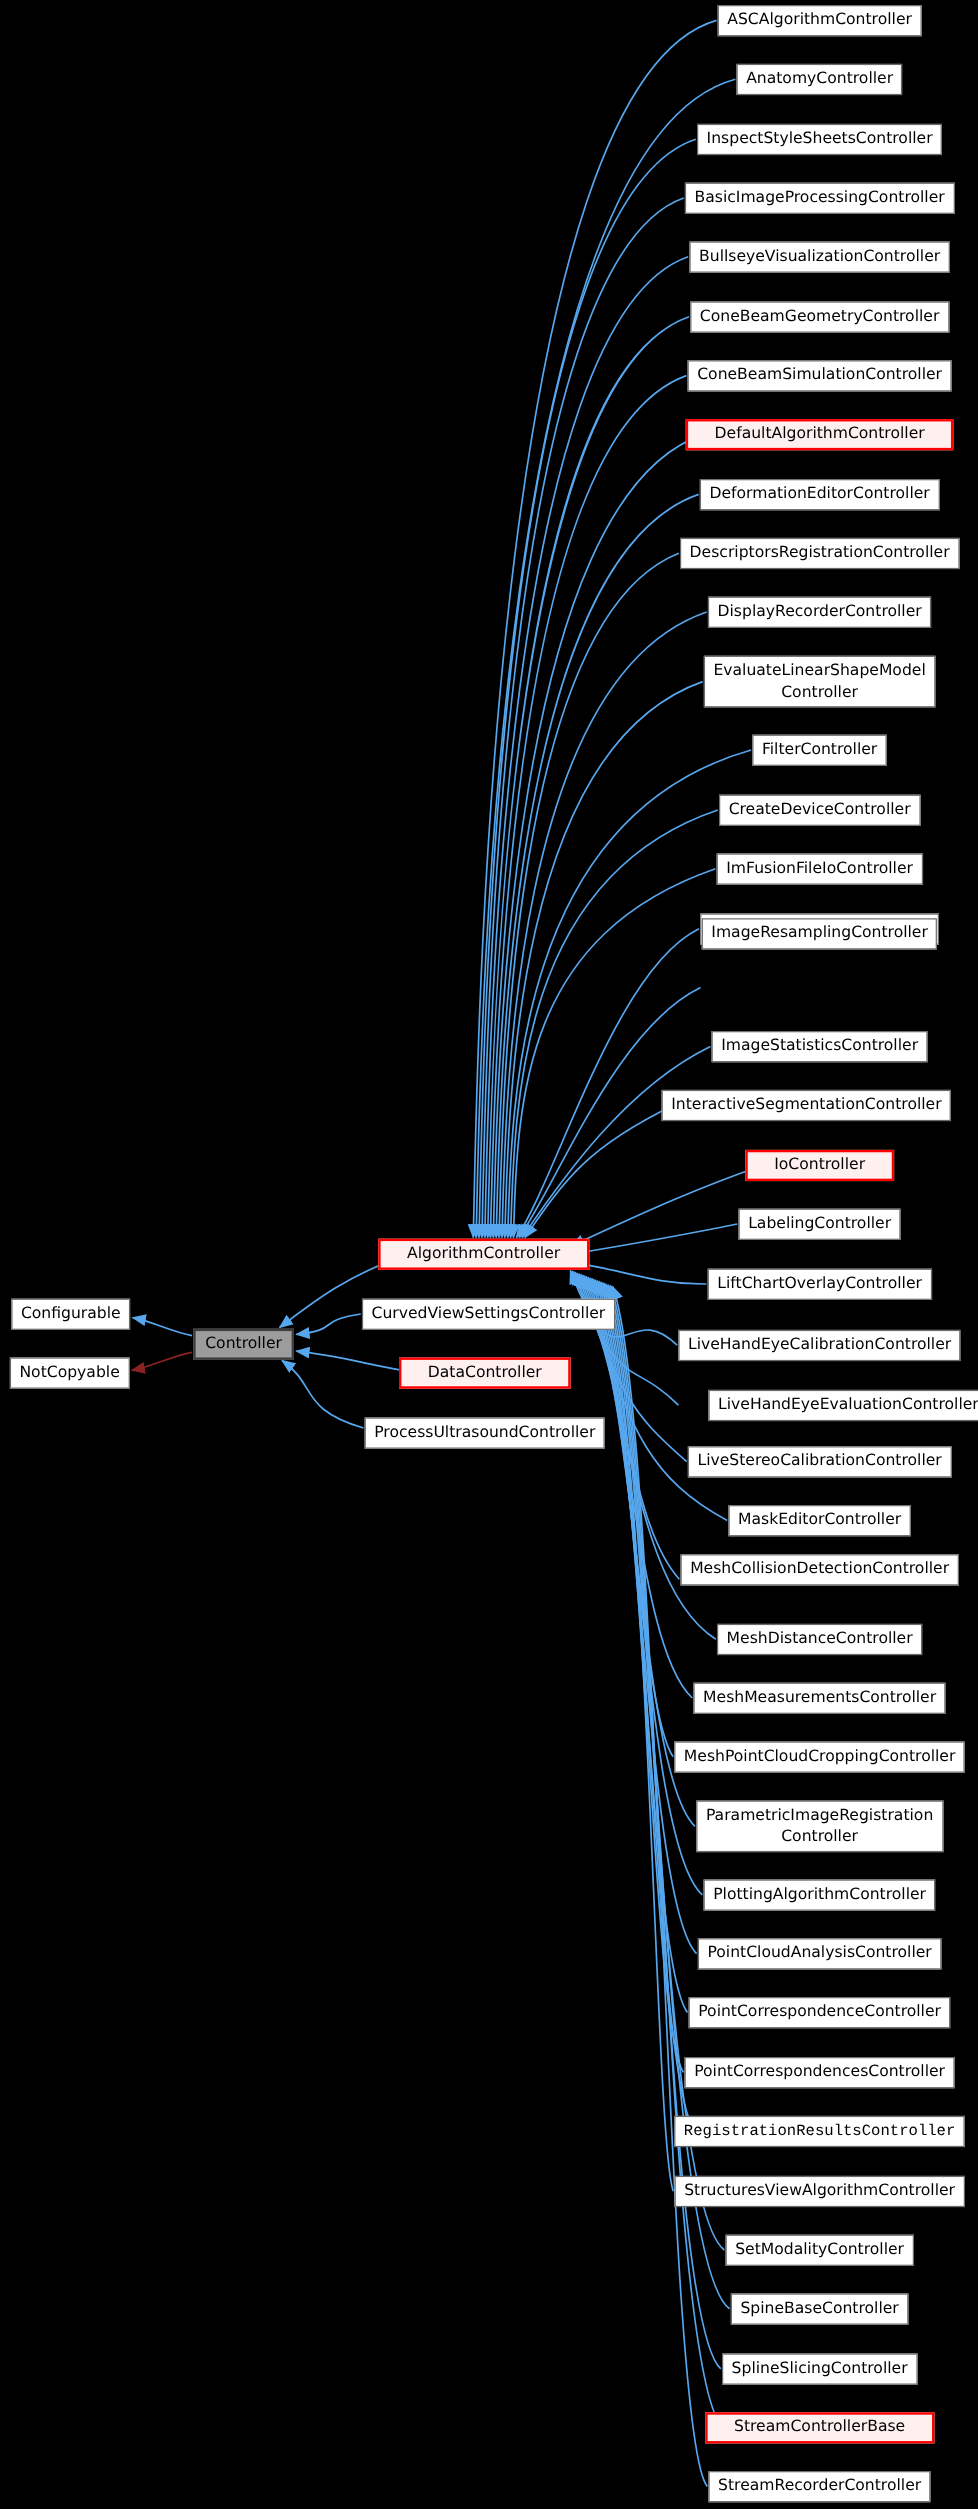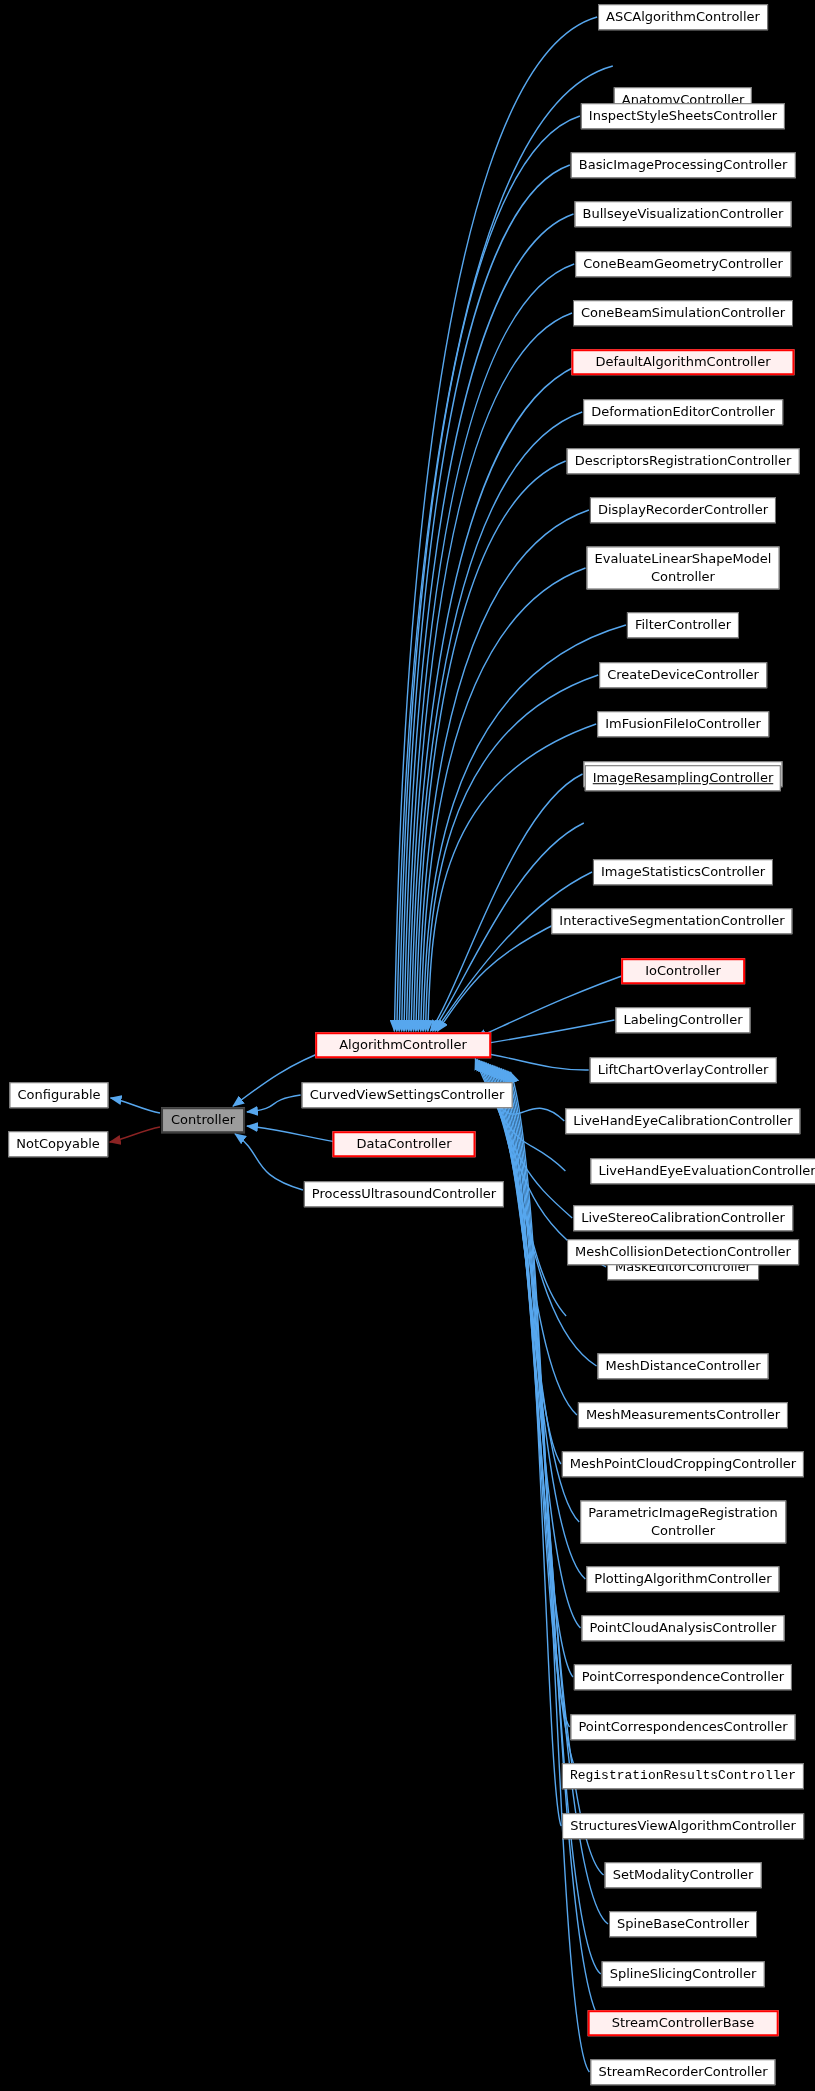--- a/index.html
+++ b/index.html
@@ -101,47 +101,47 @@
   <div class="node red" id="n-algorithm" style="left:403px;top:1045px">AlgorithmController</div>
 
   <div class="node" id="n-curvedview" style="left:407px;top:1095px">CurvedViewSettingsController</div>
 
   <div class="node red" id="n-datacontroller" style="left:404px;top:1144px">DataController</div>
 
   <div class="node" id="n-processultrasound" style="left:404px;top:1194px">ProcessUltrasoundController</div>
 
   <div id="derived-layer">
       <div class="node" style="left: 683px; top: 17px;">ASCAlgorithmController</div>
-      <div class="node" style="left: 683px; top: 66px; margin-top: 34px;">AnatomyController</div>
+      <div class="node" style="left: 683px; top: 66px;">AnatomyController</div>
       <div class="node" style="left: 683px; top: 116px;">InspectStyleSheetsController</div>
       <div class="node" style="left: 683px; top: 165px;">BasicImageProcessingController</div>
       <div class="node" style="left: 683px; top: 214px;">BullseyeVisualizationController</div>
       <div class="node" style="left: 683px; top: 264px;">ConeBeamGeometryController</div>
       <div class="node" style="left: 683px; top: 313px;">ConeBeamSimulationController</div>
       <div class="node red" style="left: 683px; top: 362px;">DefaultAlgorithmController</div>
       <div class="node" style="left: 683px; top: 412px;">DeformationEditorController</div>
       <div class="node" style="left: 683px; top: 461px;">DescriptorsRegistrationController</div>
       <div class="node" style="left: 683px; top: 510px;">DisplayRecorderController</div>
       <div class="node" style="left: 683px; top: 568px;">EvaluateLinearShapeModel
 Controller</div>
       <div class="node" style="left: 683px; top: 625px;">FilterController</div>
       <div class="node" style="left: 683px; top: 675px;">CreateDeviceController</div>
       <div class="node" style="left: 683px; top: 724px;">ImFusionFileIoController</div>
       <div class="node" style="left: 683px; top: 774px;">ImageRegistrationController</div>
-      <div class="node" style="left: 683px; top: 778px; text-decoration: underline;">ImageResamplingController</div>
+      <div class="node" style="left: 683px; top: 778px;">ImageResamplingController</div>
       <div class="node" style="left: 683px; top: 872px;">ImageStatisticsController</div>
       <div class="node" style="left: 672px; top: 921px;">InteractiveSegmentationController</div>
       <div class="node red" style="left: 683px; top: 971px;">IoController</div>
       <div class="node" style="left: 683px; top: 1020px;">LabelingController</div>
       <div class="node" style="left: 683px; top: 1070px;">LiftChartOverlayController</div>
       <div class="node" style="left: 683px; top: 1121px;">LiveHandEyeCalibrationController</div>
       <div class="node" style="left: 683px; top: 1171px; margin-left: 24px;">LiveHandEyeEvaluationController</div>
       <div class="node" style="left: 683px; top: 1218px;">LiveStereoCalibrationController</div>
       <div class="node" style="left: 683px; top: 1267px;">MaskEditorController</div>
-      <div class="node" style="left: 683px; top: 1252px;">MeshCollisionDetectionController</div>
+      <div class="node" style="left: 683px; top: 1308px;">MeshCollisionDetectionController</div>
       <div class="node" style="left: 683px; top: 1366px;">MeshDistanceController</div>
       <div class="node" style="left: 683px; top: 1415px;">MeshMeasurementsController</div>
       <div class="node" style="left: 683px; top: 1464px;">MeshPointCloudCroppingController</div>
       <div class="node" style="left: 683px; top: 1522px;">ParametricImageRegistration
 Controller</div>
       <div class="node" style="left: 683px; top: 1579px;">PlottingAlgorithmController</div>
       <div class="node" style="left: 683px; top: 1628px; text-align: right;">PointCloudAnalysisController</div>
       <div class="node" style="left: 683px; top: 1677px;">PointCorrespondenceController</div>
       <div class="node" style="left: 683px; top: 1727px;">PointCorrespondencesController</div>
       <div class="node" style="left: 683px; top: 1776px; font-family: Liberation Mono, monospace;">RegistrationResultsController</div>

